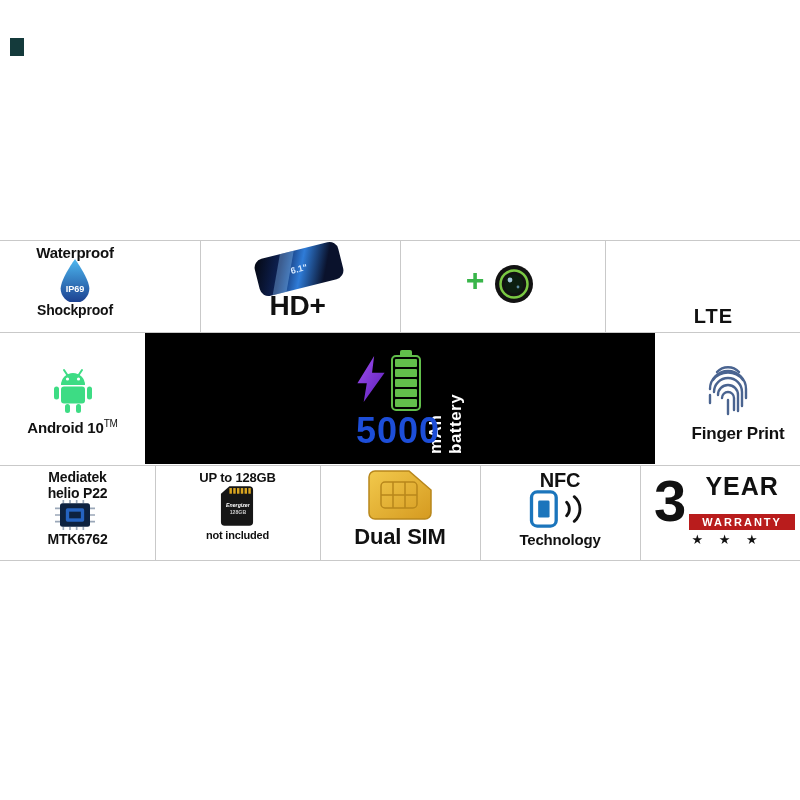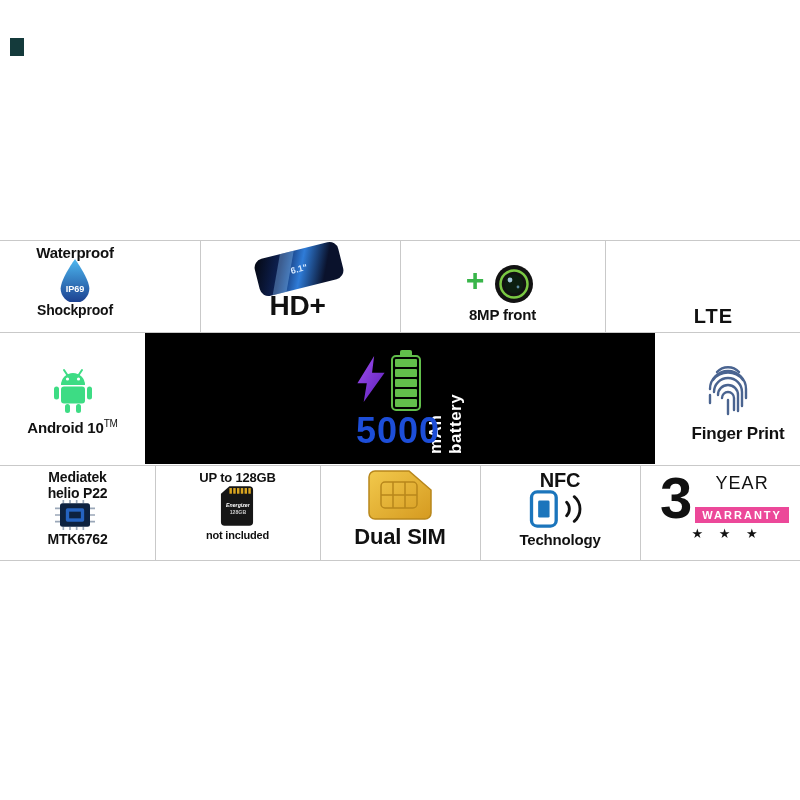--- a/index.html
+++ b/index.html
@@ -52,23 +52,23 @@
   .chip-icon{position:absolute;left:49px;top:500px;width:52px;height:30px}
   .sd-icon{position:absolute;left:220px;top:485px;width:34px;height:42px}
   .sim-icon{position:absolute;left:367px;top:470px;width:66px;height:50px}
   .nfc-icon{position:absolute;left:527px;top:490px;width:66px;height:38px}
 
   .warranty{position:absolute;left:652px;top:472px;width:145px;display:flex;flex-direction:column;
         align-items:center}
   .warr-top{display:flex;align-items:center}
   .warr-3{font-size:58px;font-weight:700;line-height:.9}
   .warr-right{display:flex;flex-direction:column;align-items:center;margin-left:3px}
-  .warr-year{font-size:18px;font-weight:400;letter-spacing:1px}
-  .warr-box{background:#ec4899;color:#fff;font-size:11px;font-weight:700;letter-spacing:2px;
-        padding:2px 7px;margin-top:13px}
+  .warr-year{font-size:25px;font-weight:700;letter-spacing:1px}
+  .warr-box{background:#b91c1c;color:#fff;font-size:11px;font-weight:700;letter-spacing:2px;
+        padding:2px 13px;margin-top:13px}
   .warr-stars{font-size:13px;letter-spacing:6px;margin-top:2px;padding-left:6px}
 </style>
 </head>
 <body>
 
 <div class="canvas">
 
   <div class="brand-mark"></div>
 
   <div class="hline" style="left:0;top:240px;width:800px"></div>
@@ -102,21 +102,20 @@
   <div class="lbl" style="left:200px;top:290px;width:195px;font-size:28px">HD+</div>
 
   <div class="plus">+</div>
   <svg class="lens-icon" viewBox="0 0 40 40">
     <circle cx="20" cy="20" r="19" fill="#121212"></circle>
     <circle cx="20" cy="20" r="13.5" fill="none" stroke="#7ac943" stroke-width="2.5"></circle>
     <circle cx="20" cy="20" r="9.5" fill="#0c1f10"></circle>
     <circle cx="16" cy="16" r="2.4" fill="#bfe4ff" opacity=".85"></circle>
     <circle cx="24" cy="23" r="1.4" fill="#8fd0ff" opacity=".6"></circle>
   </svg>
-  <div class="lbl" style="left:400px;top:306px;width:205px;font-size:15px">8MP front</div>
 
   <div class="lbl" style="left:605px;top:305px;width:217px;font-size:20px;letter-spacing:1px">LTE</div>
 
   <div class="banner"></div>
   <svg class="bolt-icon" viewBox="0 0 26 44">
     <defs>
         <linearGradient id="boltg" x1="0" y1="0" x2="1" y2="1">
       <stop offset="0" stop-color="#a04ef0"></stop>
           <stop offset="1" stop-color="#5b1fb8"></stop>
     </linearGradient>

